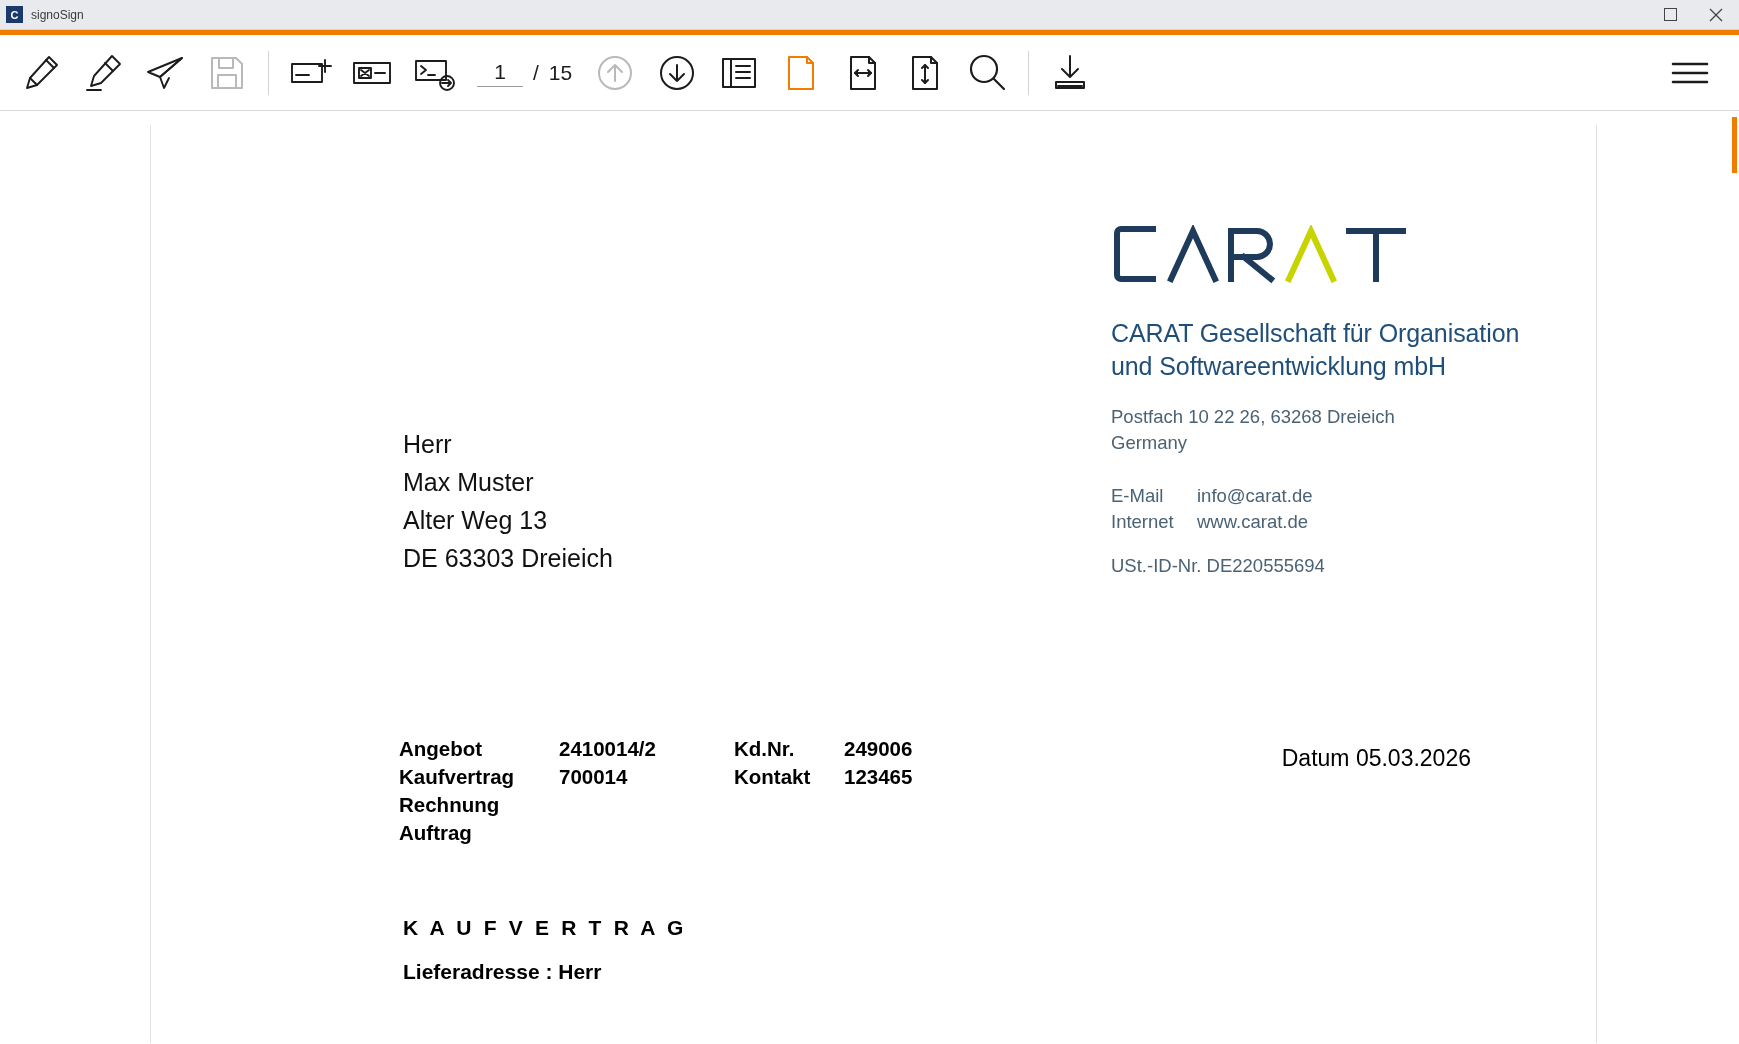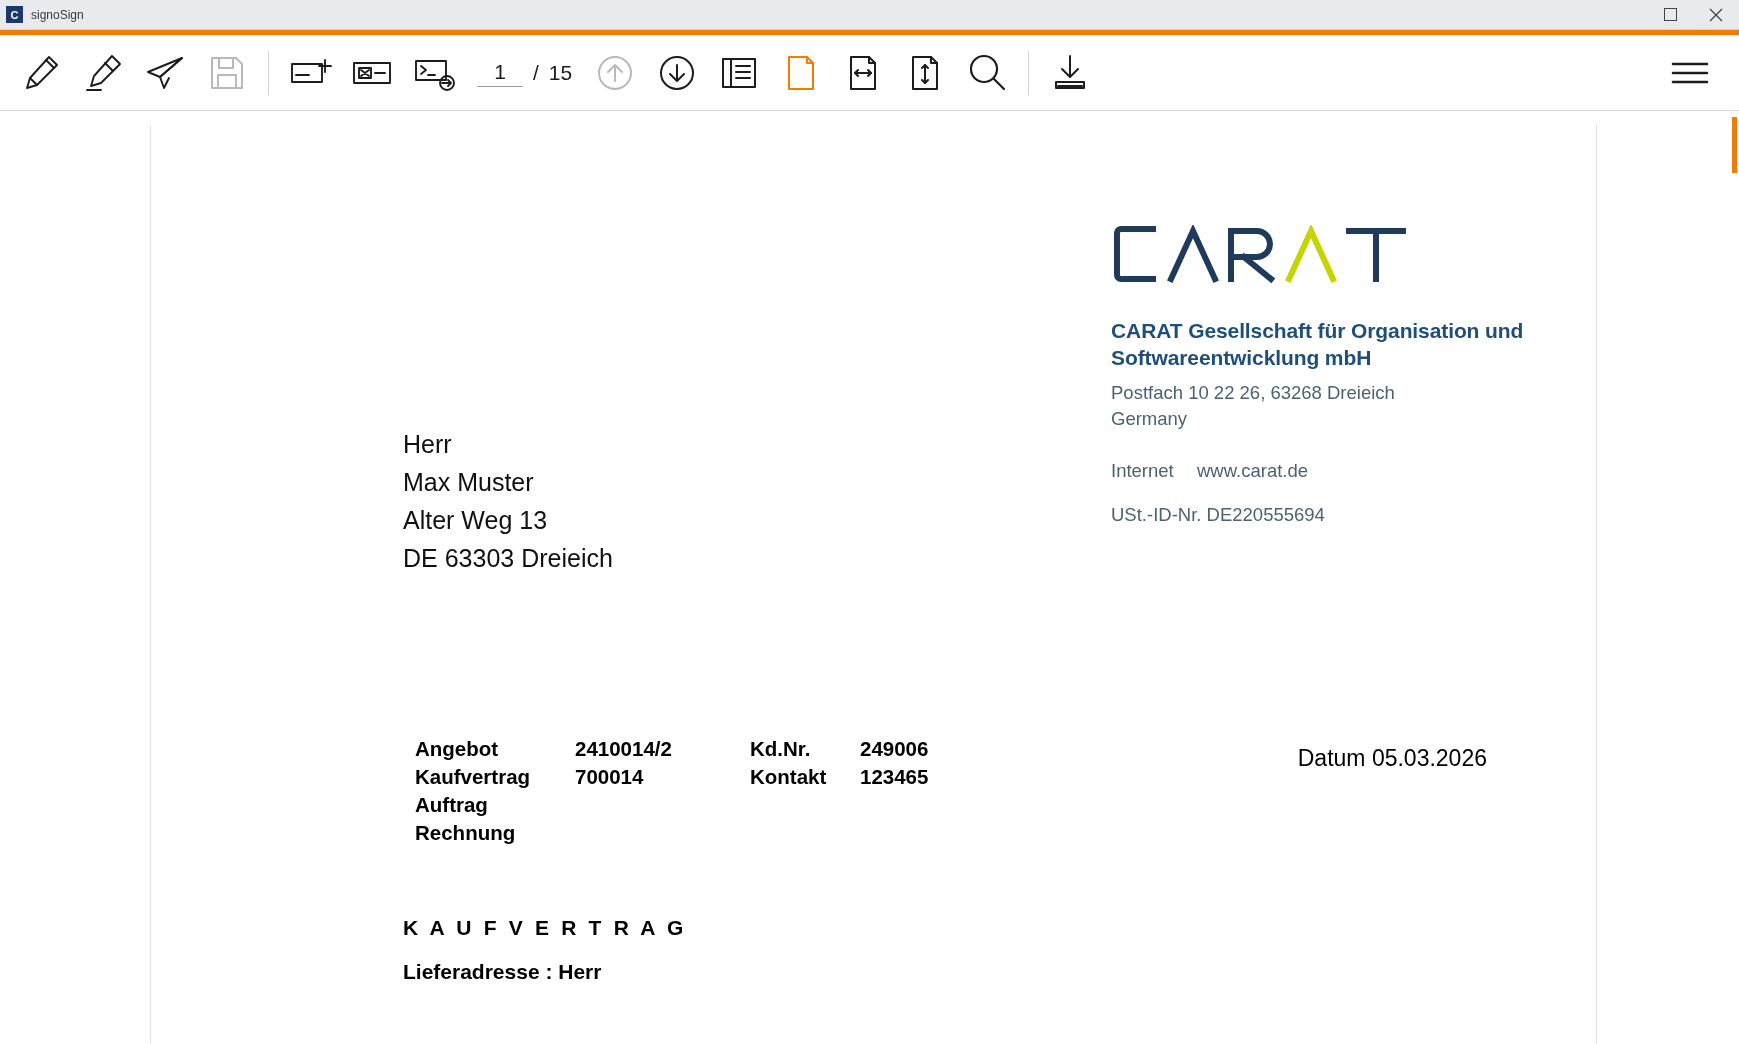--- a/index.html
+++ b/index.html
@@ -143,24 +143,24 @@
     left: 960px;
     top: 100px;
     width: 420px;
     color: #4b6274;
   }
   .logo {
     margin-bottom: 26px;
   }
   .company-name {
     color: #1f4e79;
-    font-size: 21px;
-    font-weight: bold;
+    font-size: 25px;
+    font-weight: normal;
     line-height: 1.3;
-    margin-bottom: 8px;
+    margin-bottom: 22px;
     letter-spacing: -0.1px;
   }
   .lh-block {
     font-size: 18.5px;
     line-height: 1.42;
     color: #4b6274;
     margin-bottom: 16px;
   }
   .lh-row { display: flex; }
   .lh-label { display: inline-block; min-width: 86px; }
@@ -171,21 +171,21 @@
     left: 252px;
     top: 300px;
     font-size: 25px;
     line-height: 1.52;
     color: #111;
   }
 
   
   .meta {
     position: absolute;
-    left: 264px;
+    left: 248px;
     top: 612px;
     font-size: 20.5px;
     font-weight: bold;
     color: #000;
     width: 1120px;
   }
   .meta table { border-collapse: collapse; }
   .meta td { padding: 0 0 4px 0; font-weight: bold; white-space: nowrap; }
   .meta td.c1 { width: 160px; }
   .meta td.c2 { width: 175px; }
@@ -408,20 +408,24 @@
       <div class="company-name">CARAT Gesellschaft für Organisation und Softwareentwicklung mbH</div>
 
       <div class="lh-block">
         <div>Postfach 10 22 26, 63268 Dreieich</div>
         <div>Germany</div>
       </div>
 
       <div class="lh-block">
         <div style="height:10px"></div>
         <div class="lh-row">
+          <span class="lh-label">E-Mail</span>
+          <span>info@carat.de</span>
+        </div>
+        <div class="lh-row">
           <span class="lh-label">Internet</span>
           <span>www.carat.de</span>
         </div>
       </div>
 
       <div class="lh-block" style="margin-top:18px">USt.-ID-Nr. DE220555694</div>
     </div>
 
     <div class="address">
       <div>Herr</div>
@@ -439,27 +443,27 @@
           <td class="c3">Kd.Nr.</td>
           <td class="c4">249006</td>
         </tr>
         <tr>
           <td class="c1">Kaufvertrag</td>
           <td class="c2">700014</td>
           <td class="c3">Kontakt</td>
           <td class="c4">123465</td>
         </tr>
         <tr>
-          <td class="c1">Auftrag</td>
+          <td class="c1">Rechnung</td>
           <td class="c2"></td>
           <td class="c3"></td>
           <td class="c4"></td>
         </tr>
         <tr>
-          <td class="c1">Rechnung</td>
+          <td class="c1">Auftrag</td>
           <td class="c2"></td>
           <td class="c3"></td>
           <td class="c4"></td>
         </tr>
       </tbody>
         </table>
       <div class="datum">Datum 05.03.2026</div>
     </div>
 
     <div class="doc-heading">K A U F V E R T R A G</div>

